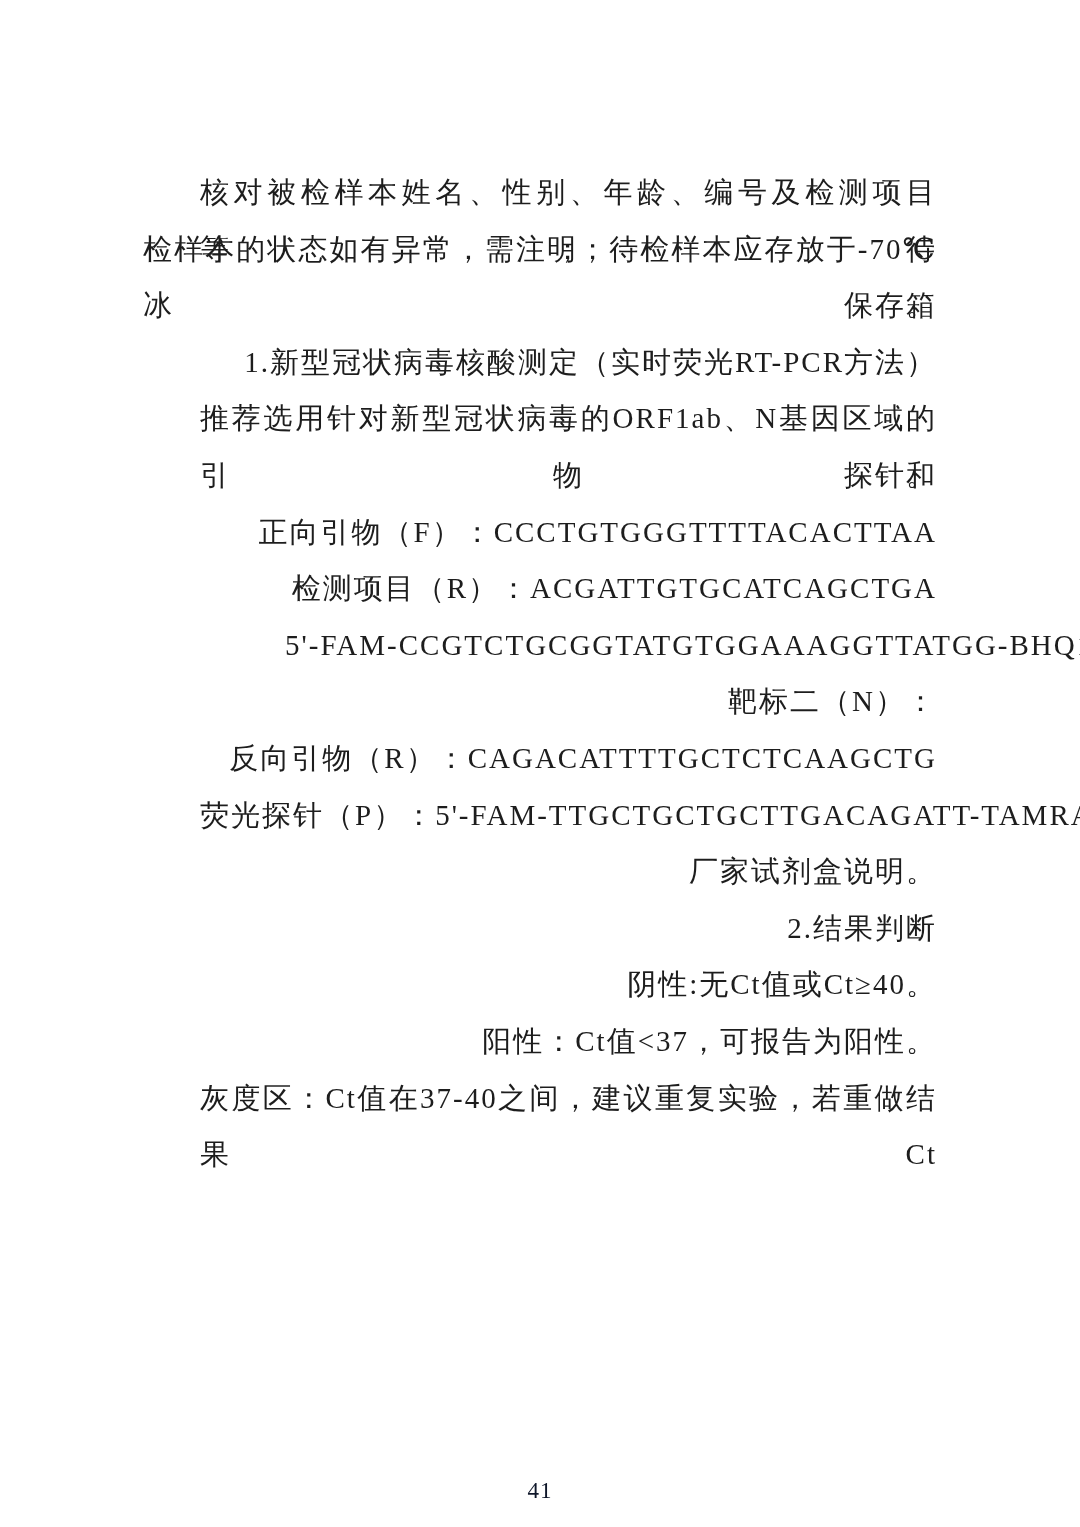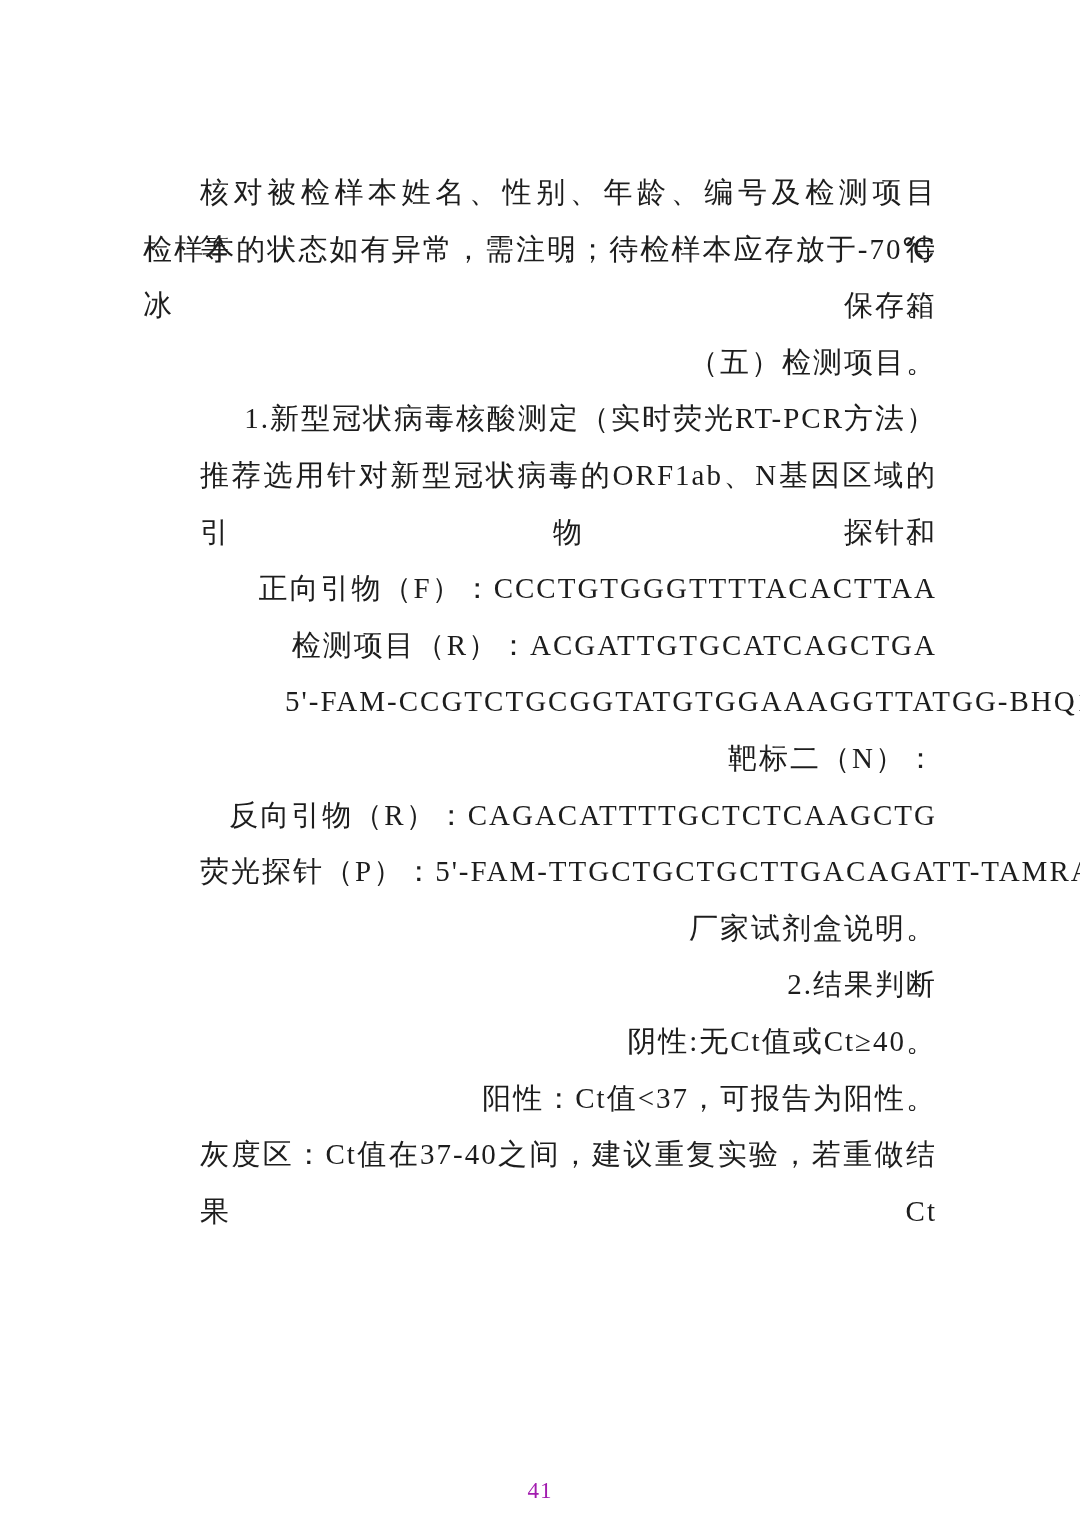--- a/index.html
+++ b/index.html
@@ -39,32 +39,31 @@
     text-align-last: justify;
   }
   .page-number {
     position: absolute;
     left: 0;
     top: 1448px;
     width: 100%;
     text-align: center;
     font-size: 23px;
     letter-spacing: 1px;
-    color: #a21caf;
+    color: #0f172a;
   }
 </style>
 </head>
 <body>
 
 <div class="page">
   <div class="content">
     <div class="ln ind just">核对被检样本姓名、性别、年龄、编号及检测项目等；待</div>
     <div class="ln just">检样本的状态如有异常，需注明；待检样本应存放于-70℃冰箱</div>
     <div class="ln">保存。</div>
-    <div class="ln ind">（五）检测项目。</div>
     <div class="ln ind">1.新型冠状病毒核酸测定（实时荧光RT-PCR方法）</div>
     <div class="ln ind just">推荐选用针对新型冠状病毒的ORF1ab、N基因区域的引物和</div>
     <div class="ln">探针。</div>
     <div class="ln ind">正向引物（F）：CCCTGTGGGTTTTACACTTAA</div>
     <div class="ln ind">检测项目（R）：ACGATTGTGCATCAGCTGA</div>
     <div class="ln probe">5'-FAM-CCGTCTGCGGTATGTGGAAAGGTTATGG-BHQ1-3'</div>
     <div class="ln ind">靶标二（N）：</div>
     <div class="ln ind">反向引物（R）：CAGACATTTTGCTCTCAAGCTG</div>
     <div class="ln ind">荧光探针（P）：5'-FAM-TTGCTGCTGCTTGACAGATT-TAMRA-3'</div>
     <div class="ln">厂家试剂盒说明。</div>

